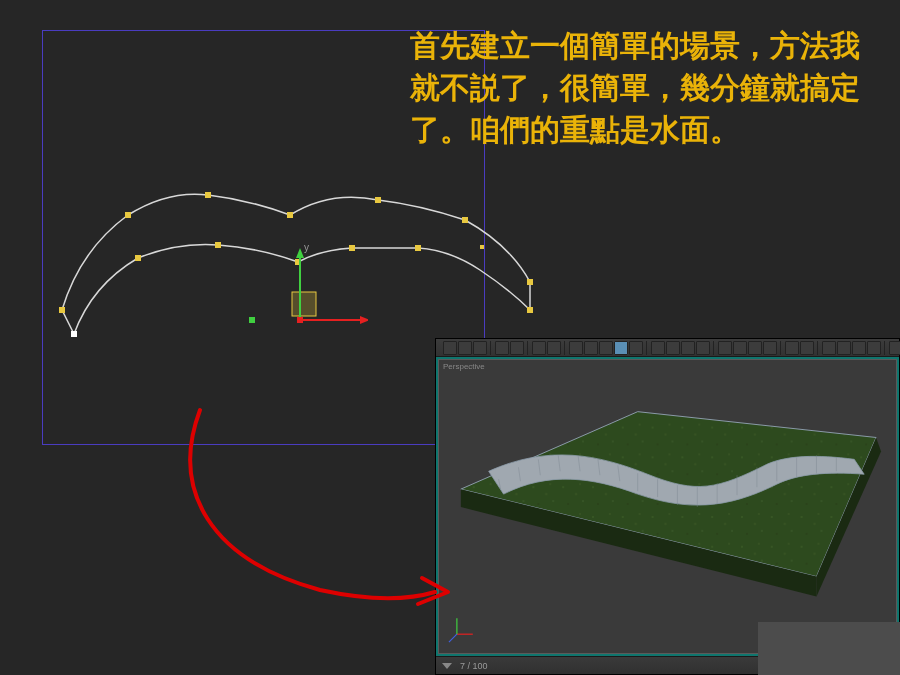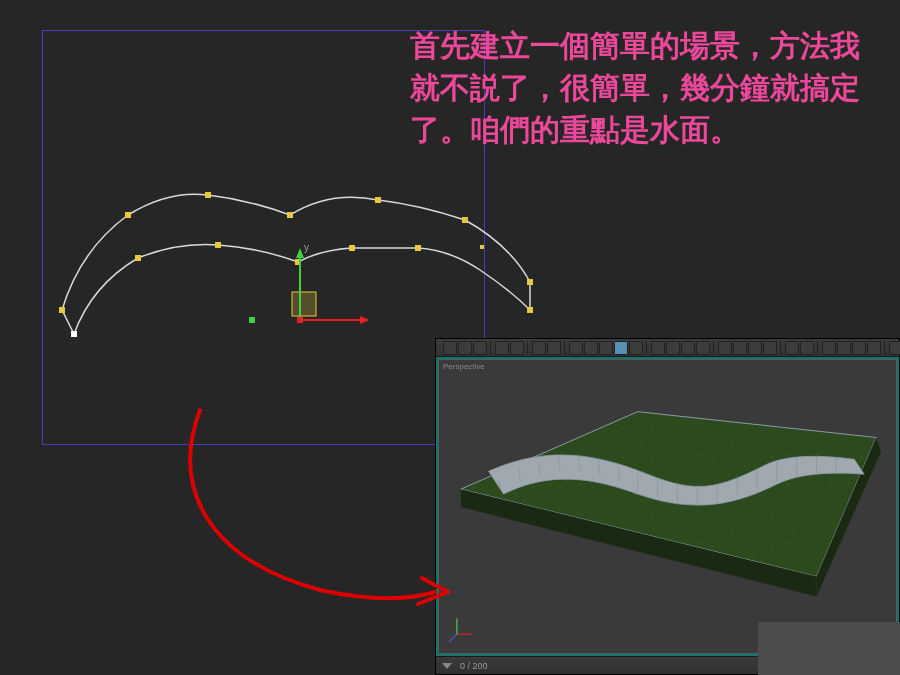--- a/index.html
+++ b/index.html
@@ -36,21 +36,21 @@
       left: 248px;
       top: 240px;
       width: 120px;
       height: 100px;
     }
     .instruction-text {
       position: absolute;
       right: 20px;
       top: 25px;
       width: 470px;
-      color: #ec4899;
+      color: #eab308;
       font-size: 30px;
       font-weight: bold;
       line-height: 1.4;
       font-family: "SimSun","宋体",serif;
     }
     .perspective-panel {
       position: absolute;
       left: 435px;
       top: 338px;
       width: 465px;
@@ -294,21 +294,21 @@
       <g>
         <line x1="18" y1="276" x2="34" y2="276" stroke="#e62020" stroke-width="1.2"></line>
         <line x1="18" y1="276" x2="18" y2="260" stroke="#40d040" stroke-width="1.2"></line>
         <line x1="18" y1="276" x2="10" y2="284" stroke="#4060e0" stroke-width="1.2"></line>
       </g>
     </svg>
   </div>
 
   <div class="persp-status">
     <span style="display:inline-block;width:0;height:0;border-left:5px solid transparent;border-right:5px solid transparent;border-top:6px solid #888"></span>
-    <span class="frame-counter">0 / 200</span>
+    <span class="frame-counter">7 / 100</span>
     <span style="flex:1"></span>
   </div>
 </div>
 
 <svg class="arrow-annotation" width="320" height="230">
   <path d="M 40 10 C 10 90, 50 160, 160 190 C 220 203, 255 198, 275 192" stroke="#dd0000" stroke-width="4" fill="none" stroke-linecap="round"></path>
   <path d="M 262 178 L 288 192 L 258 204" stroke="#dd0000" stroke-width="4" fill="none" stroke-linecap="round" stroke-linejoin="round"></path>
 </svg>
 
 <div class="bottom-right-cover"></div>

